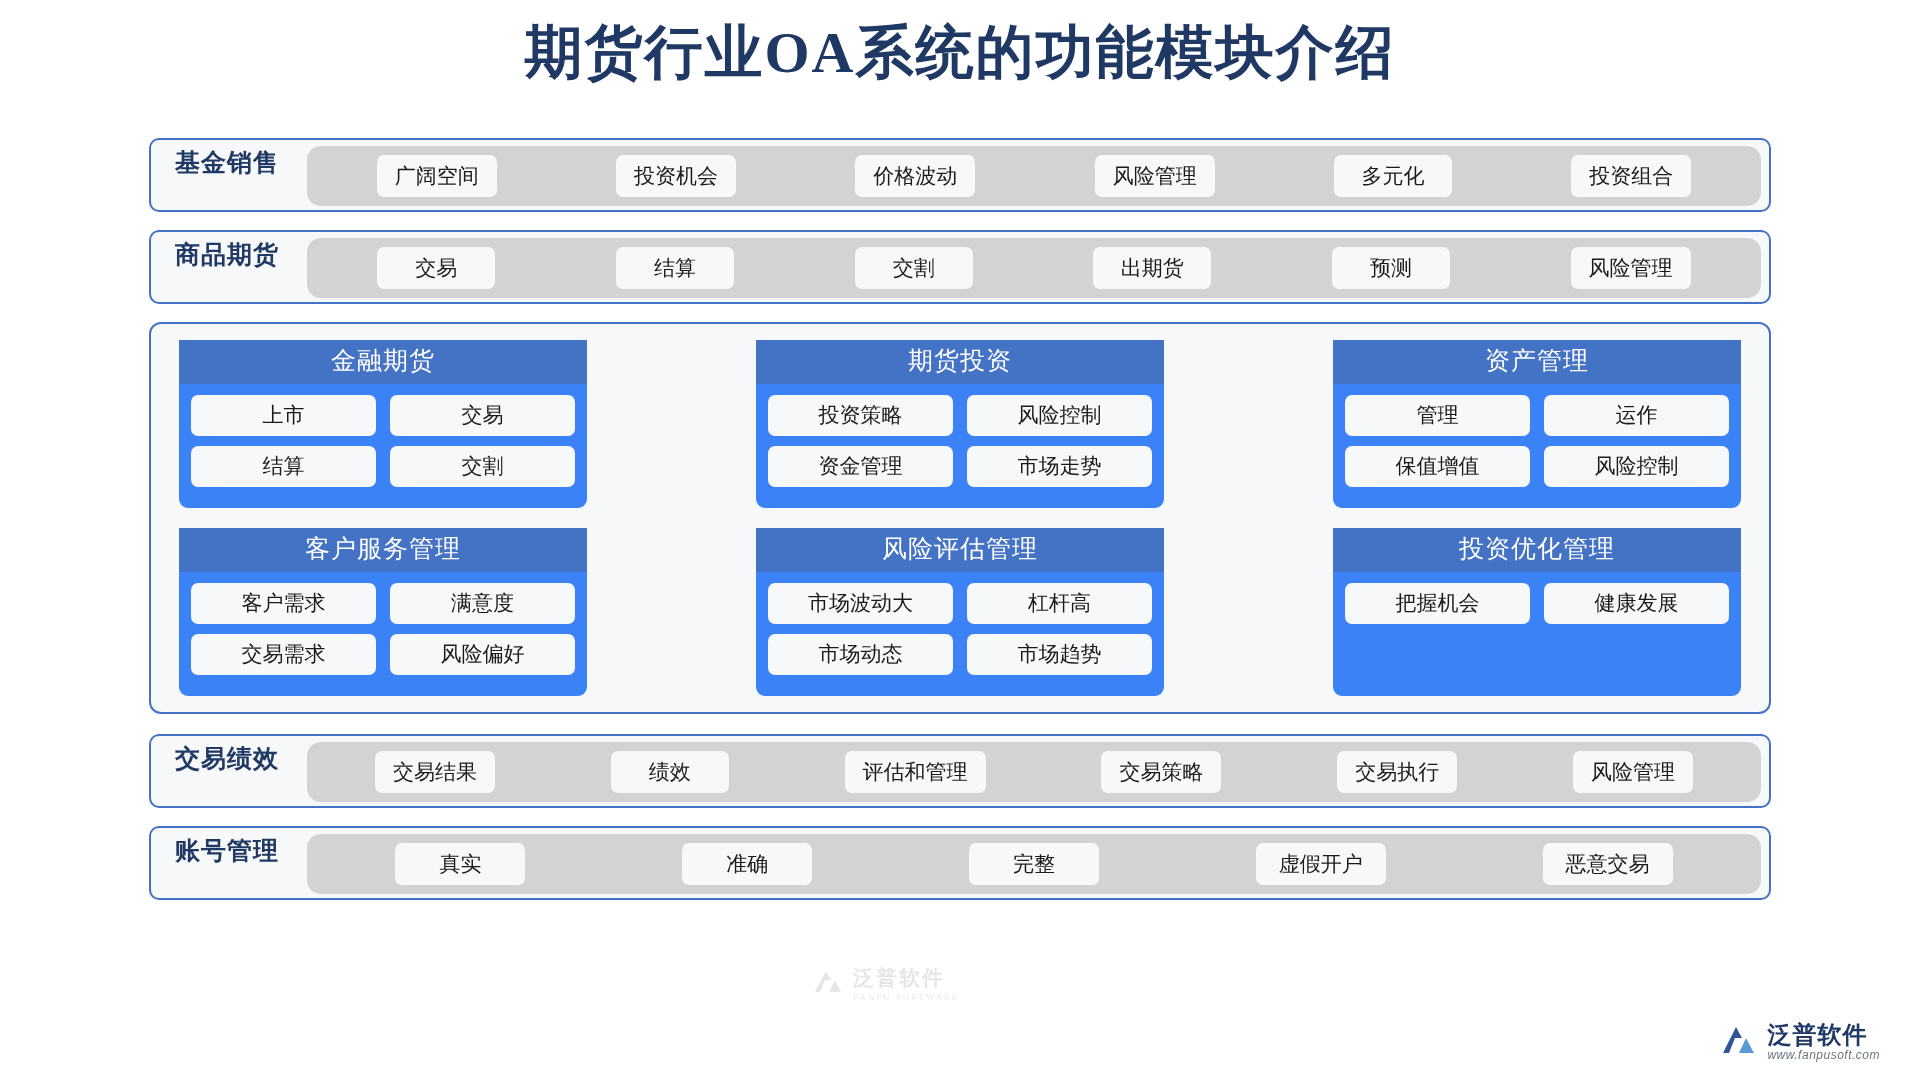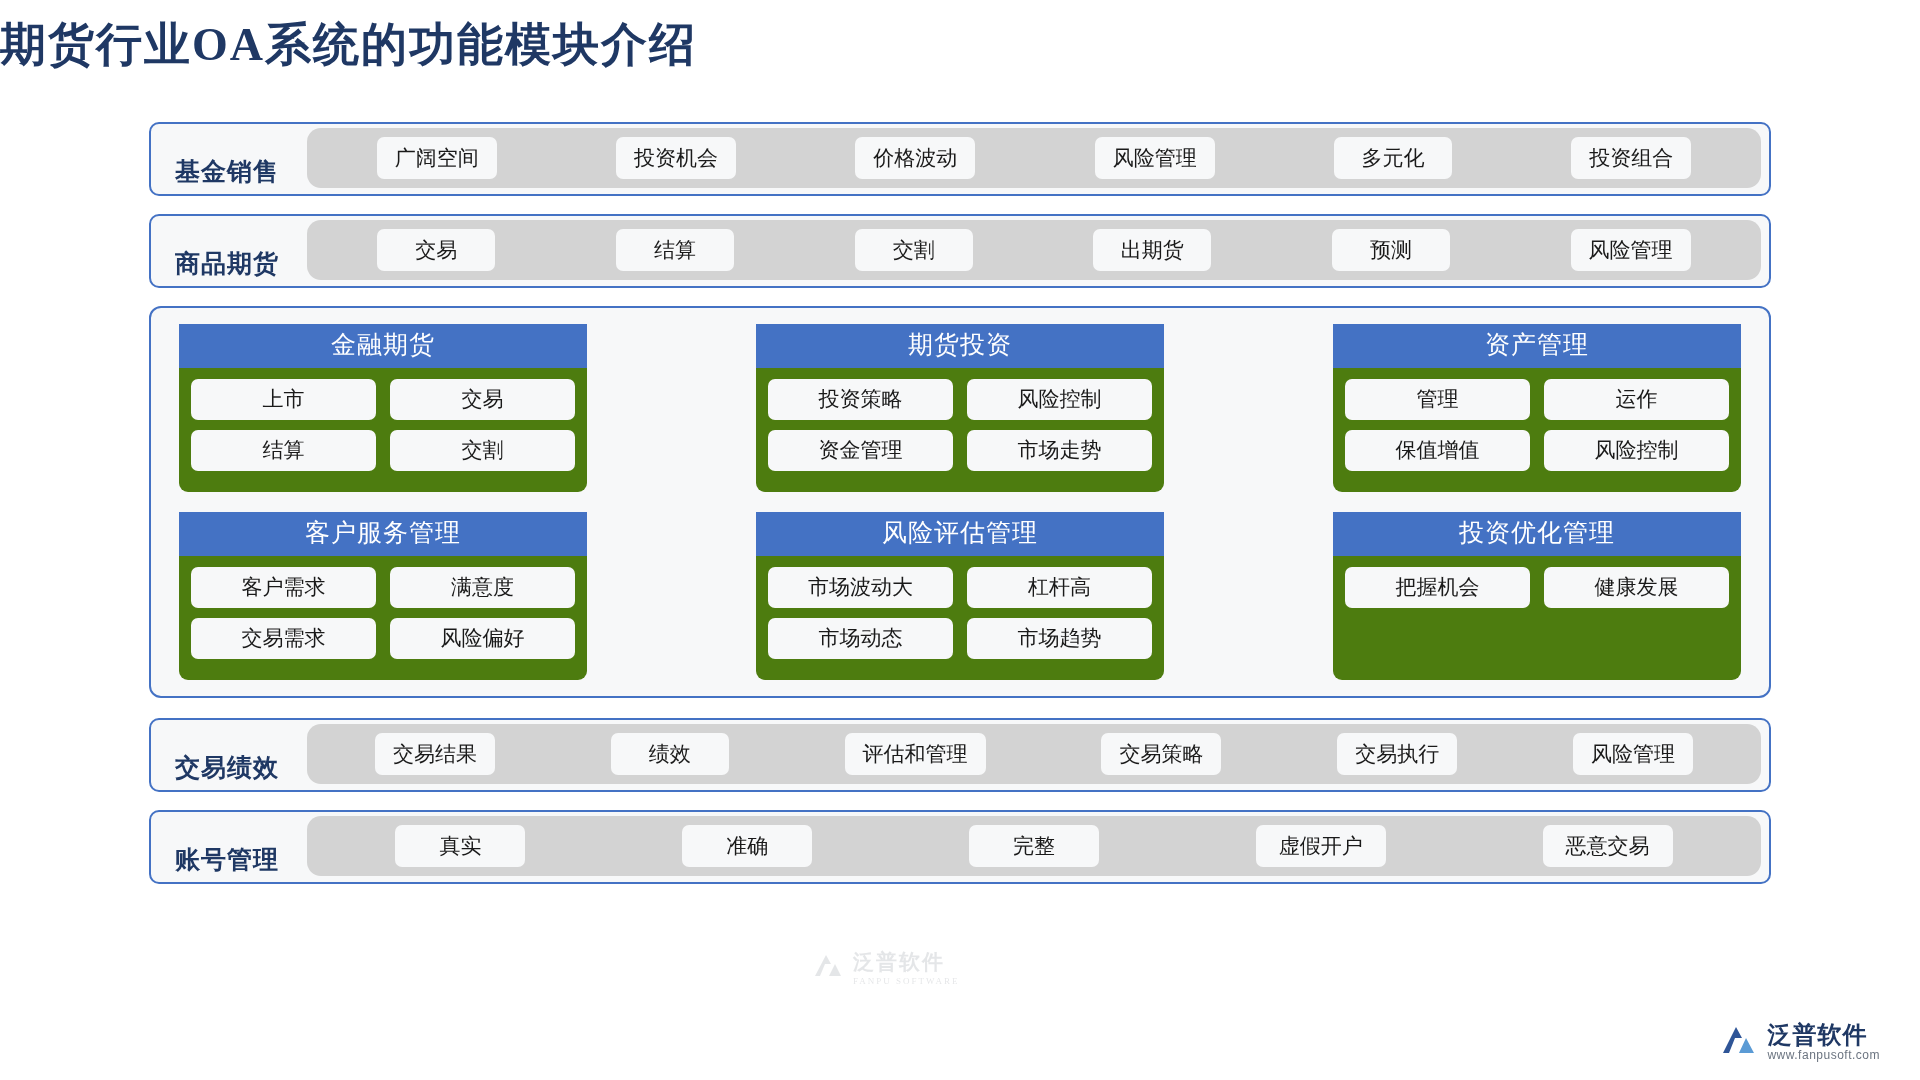--- a/index.html
+++ b/index.html
@@ -10,39 +10,39 @@
     overflow: hidden;
   }
   #page {
     position: relative;
     width: 1920px; height: 1080px;
     background: #ffffff;
   }
 
   
   .page-title {
-    text-align: left;
-    font-size: 46px;
+    text-align: center;
+    font-size: 58px;
     font-weight: bold;
     color: #1f3864;
     letter-spacing: 2px;
     padding-top: 14px;
     font-family: "Liberation Serif", "DejaVu Serif", serif;
   }
 
   
   .band {
     position: relative;
     margin: 0 auto;
     width: 1622px;
     border: 2px solid #4472c4;
     border-radius: 10px;
     background: #f7f8f9;
     display: flex;
-    align-items: flex-end;
+    align-items: flex-start;
     padding: 6px 8px 6px 6px;
   }
   .band-label {
     flex: 0 0 150px;
     display: flex;
     align-items: center;
     justify-content: flex-start;
     padding-left: 18px;
     font-size: 25px;
     font-weight: bold;
@@ -109,21 +109,21 @@
     background: #4472c4;
     color: #ffffff;
     font-size: 25px;
     font-weight: normal;
     text-align: center;
     padding: 7px 0 8px 0;
     letter-spacing: 1px;
     line-height: 1.15;
   }
   .card-body {
-    background: #4d7c0f;
+    background: #3b82f6;
     border-bottom-left-radius: 9px;
     border-bottom-right-radius: 9px;
     padding: 11px 12px 14px 12px;
     display: flex;
     flex-direction: column;
     gap: 10px;
     flex: 1 1 auto;
   }
   .card-line {
     display: flex;
@@ -164,21 +164,21 @@
     right: 40px; bottom: 18px;
     display: flex;
     align-items: center;
     gap: 9px;
   }
   .brand-mark { width: 38px; height: 38px; flex: 0 0 38px; }
   .brand-text { display: flex; flex-direction: column; line-height: 1.1; }
   .brand-cn { font-size: 24px; font-weight: bold; color: #1f3864; letter-spacing: 1px;
               font-family: "Liberation Serif", "DejaVu Serif", serif; }
   .brand-url { font-size: 12px; color: #6b7480; letter-spacing: 0.5px;
-               font-family: "Liberation Sans", sans-serif; }
+               font-family: "Liberation Sans", sans-serif; font-style: italic; }
 </style>
 </head>
 <body>
 
 <div id="page">
 
   <h1 class="page-title">期货行业OA系统的功能模块介绍</h1>
 
   <div class="band" id="band-fund">
     <div class="band-label">基金销售</div>

